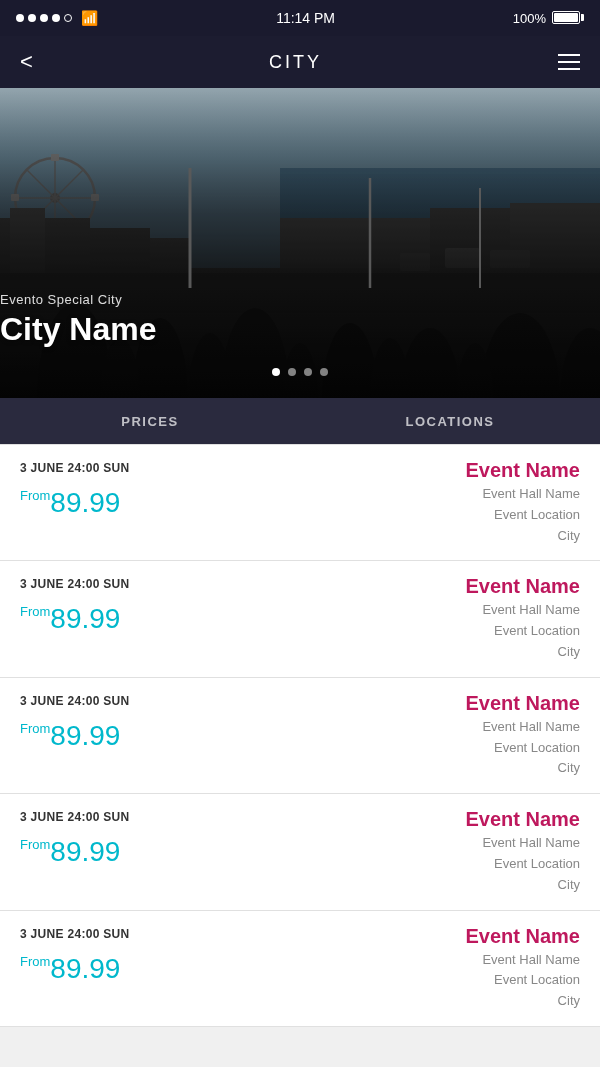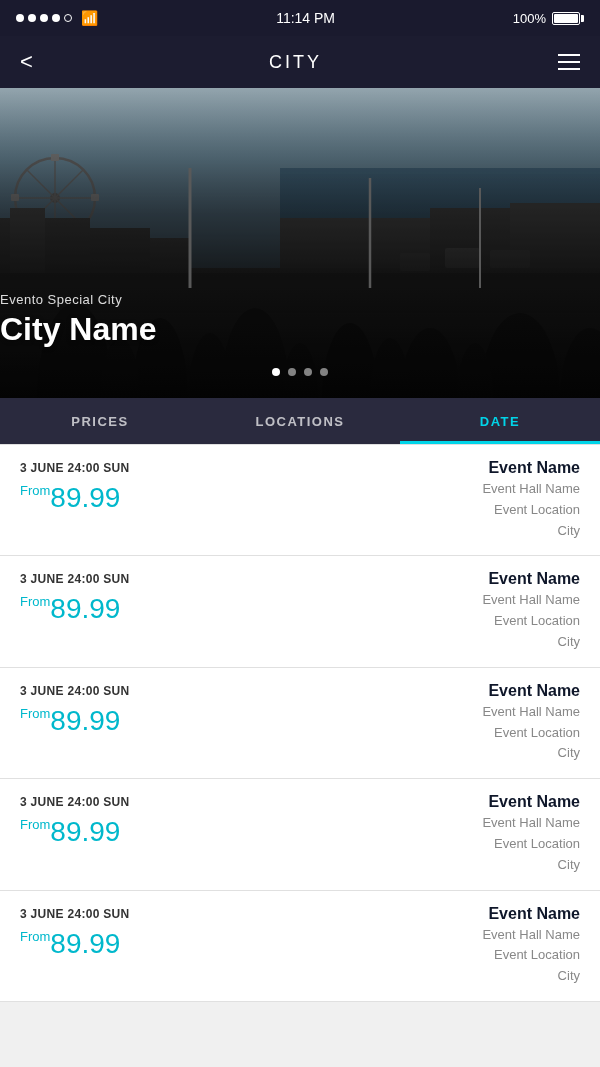--- a/index.html
+++ b/index.html
@@ -46,21 +46,21 @@
     .wifi-icon {
       font-size: 14px;
       margin-left: 4px;
     }
     .status-center {
       font-size: 14px;
       font-weight: 500;
     }
     .status-right {
       display: flex;
-      align-items: center;
+      align-items: flex-start;
       gap: 6px;
       font-size: 13px;
     }
     .battery {
       display: flex;
       align-items: center;
     }
     .battery-body {
       width: 28px;
       height: 13px;
@@ -235,23 +235,23 @@
       font-size: 12px;
       font-weight: 600;
       color: #333;
       letter-spacing: 0.3px;
       grid-column: 1;
       grid-row: 1;
       align-self: start;
       padding-top: 2px;
     }
     .event-name {
-      font-size: 16px;
+      font-size: 20px;
       font-weight: 700;
-      color: #0f172a;
+      color: #be185d;
       text-align: right;
       grid-column: 2;
       grid-row: 1;
     }
     .event-price-block {
       grid-column: 1;
       grid-row: 2;
       display: flex;
       flex-direction: row;
       padding-top: 4px;
@@ -426,23 +426,20 @@
   </div>
 </div>
 
 <div class="tabs">
   <div class="tab">
     <span>PRICES</span>
   </div>
   <div class="tab">
     <span>LOCATIONS</span>
   </div>
-  <div class="tab active">
-    <span>DATE</span>
-  </div>
 </div>
 
 <div class="event-list">
 <div class="event-item">
       <div class="event-date">3 JUNE 24:00 SUN</div>
       <div class="event-name">Event Name</div>
       <div class="event-price-block">
         <span class="price-from">From</span>
         <span class="price-amount">89.99</span>
       </div>

